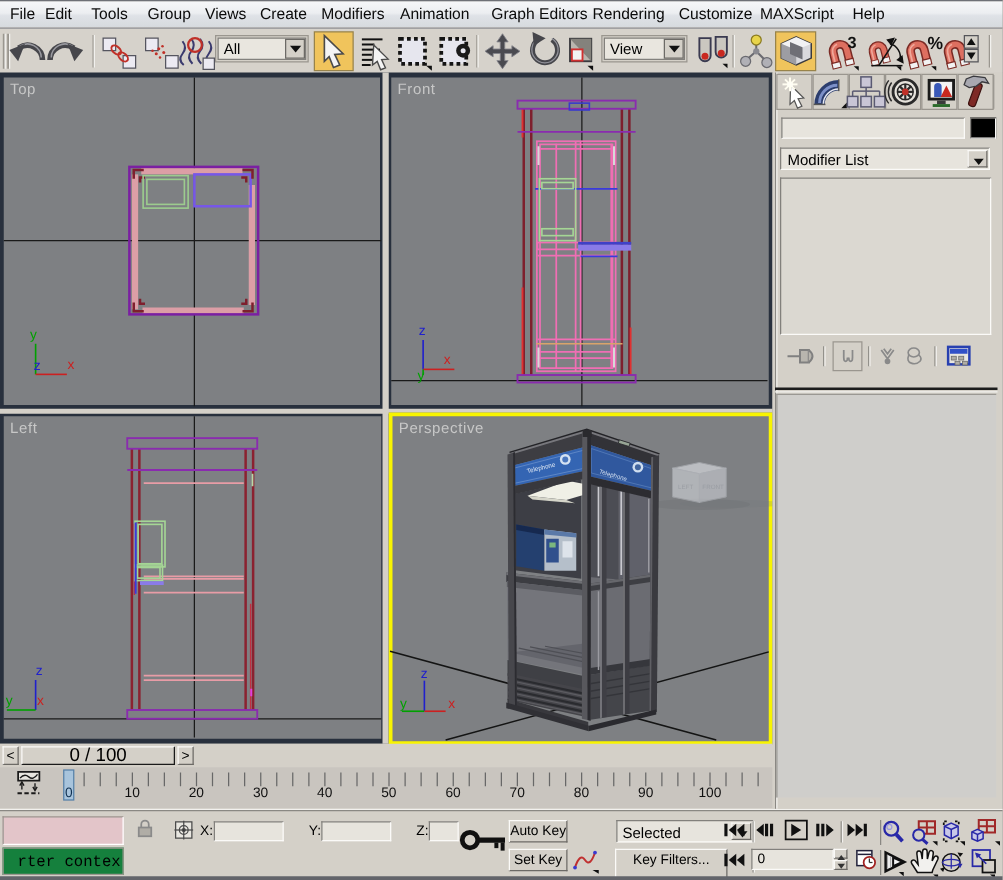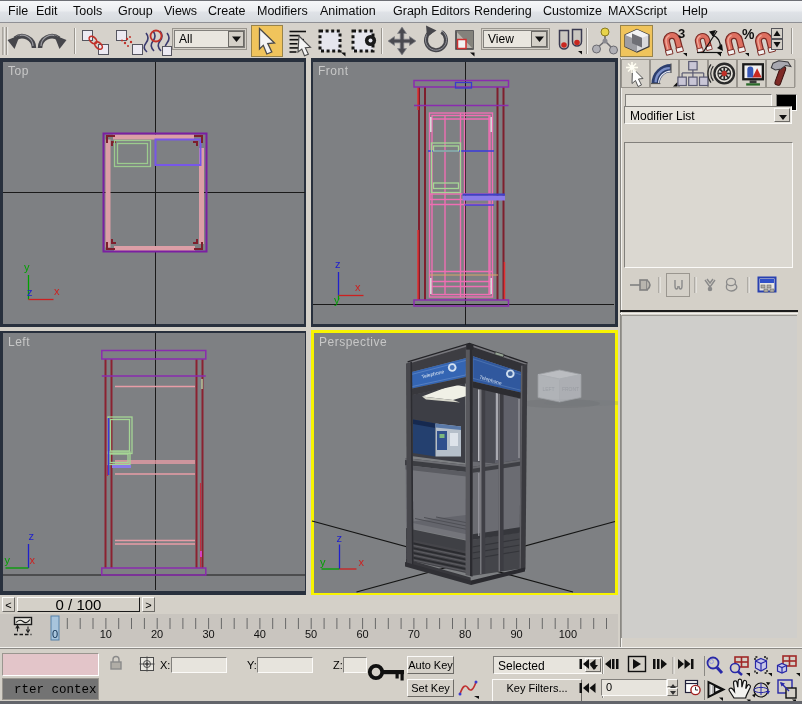--- a/index.html
+++ b/index.html
@@ -652,21 +652,21 @@
         <path d="M28,12.5 v5" stroke-width="1.1"></path>
           <path d="M26.3,15.5 l1.7,3 l1.7,-3" stroke-width="1.1"></path>
         <line x1="14" y1="20.5" x2="31.5" y2="20.5" stroke-dasharray="3.5,2" stroke-width="1.6"></line>
       </g>
     </svg>
   </div>
   <div id="statusbar" class="abs">
     <div class="abs" style="left:0;top:0;width:802px;height:1px;background:#8a8883;"></div>
 
     <div class="abs" style="left:2px;top:5px;width:97px;height:23px;background:#e3c5c9;border:1px solid #9a968f;border-bottom:1px solid #fff;border-right:1px solid #fff;box-sizing:border-box;"></div>
-    <div class="abs" style="left:2px;top:30px;width:97px;height:22px;background:#737373;border:1px solid #9a968f;box-sizing:border-box;font-family:'Liberation Mono',monospace;font-size:12.5px;color:#000;line-height:20px;">
+    <div class="abs" style="left:2px;top:30px;width:97px;height:22px;background:#15803d;border:1px solid #9a968f;box-sizing:border-box;font-family:'Liberation Mono',monospace;font-size:12.5px;color:#000;line-height:20px;">
       <span style="position:absolute;left:11px;top:1px;white-space:nowrap;">rter contex</span>
     </div>
 
     <svg width="300" height="30" style="left:107px;top:6px;">
       <g stroke="#8a8a8a" stroke-width="1.4" fill="#b0ada6">
         <rect x="4" y="8" width="10" height="7"></rect>
         <path d="M6,8 v-2.5 a3,3 0 0 1 6,0 v2.5" fill="none"></path>
       </g>
       <g stroke="#4a4a4a" stroke-width="1" fill="none">
         <rect x="33.5" y="3.5" width="13" height="13" fill="#e8e6e0"></rect>
@@ -918,21 +918,21 @@
         <g transform="translate(159.5,14.5) scale(1.15) translate(-159.5,-14.5)">
           <rect x="157" y="8" width="5" height="17" rx="2" transform="rotate(20 159.5 16)" fill="#7e2a26" stroke="#3a100e" stroke-width="0.8"></rect>
           <polygon points="151.5,9.5 153,5.5 158,3.5 166,4.5 168.5,8.5 164,7.5 160,10.5 155,11.5" fill="#a8a8b0" stroke="#3a3a3e" stroke-width="0.9"></polygon>
         </g>
       </svg>
     </div>
 
     <div class="abs sunken" style="left:7px;top:36px;width:147px;height:17px;background:#e7e4dd;"></div>
     <div class="abs sunken" style="left:158px;top:36px;width:21px;height:17px;background:#000;"></div>
 
-    <div class="abs combo" style="left:6px;top:48px;width:168px;height:18px;">
+    <div class="abs combo" style="left:6px;top:60px;width:168px;height:18px;">
       <span style="position:absolute;left:5px;top:2px;color:#000;">Modifier List</span>
       <span class="cbarrow"></span>
     </div>
 
     <div class="abs sunken" style="left:6px;top:84px;width:169px;height:126px;background:#dbd8d1;"></div>
 
     <div id="stackbtns" class="abs" style="left:0;top:214px;width:184px;height:26px;">
       <svg width="184" height="26" style="left:0;top:0;">
 
         <g stroke="#808080" stroke-width="1.6" fill="none">

